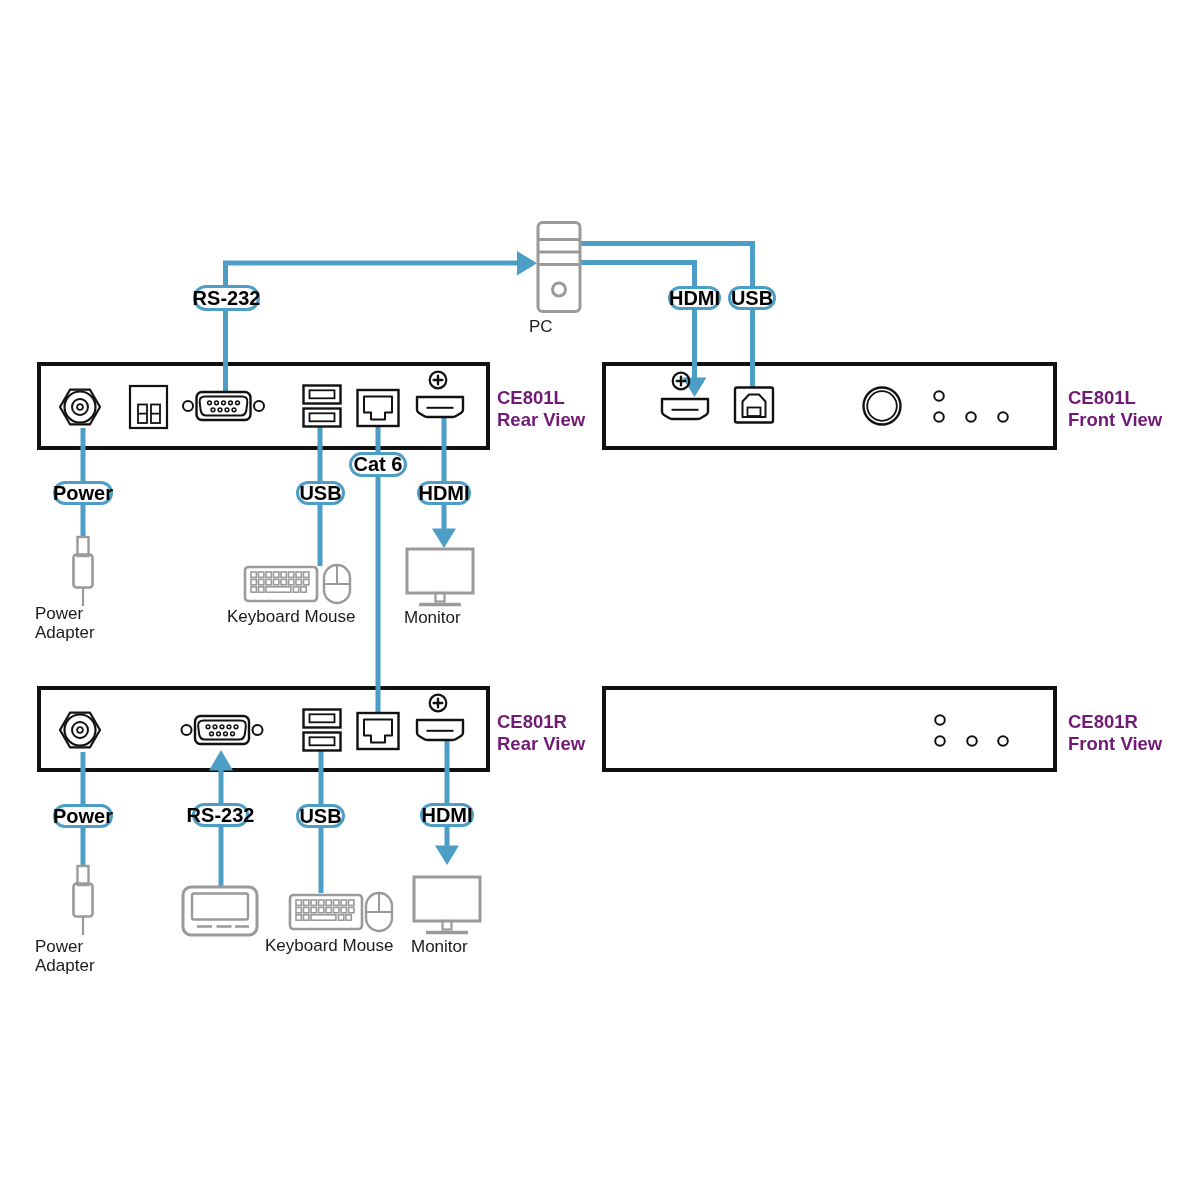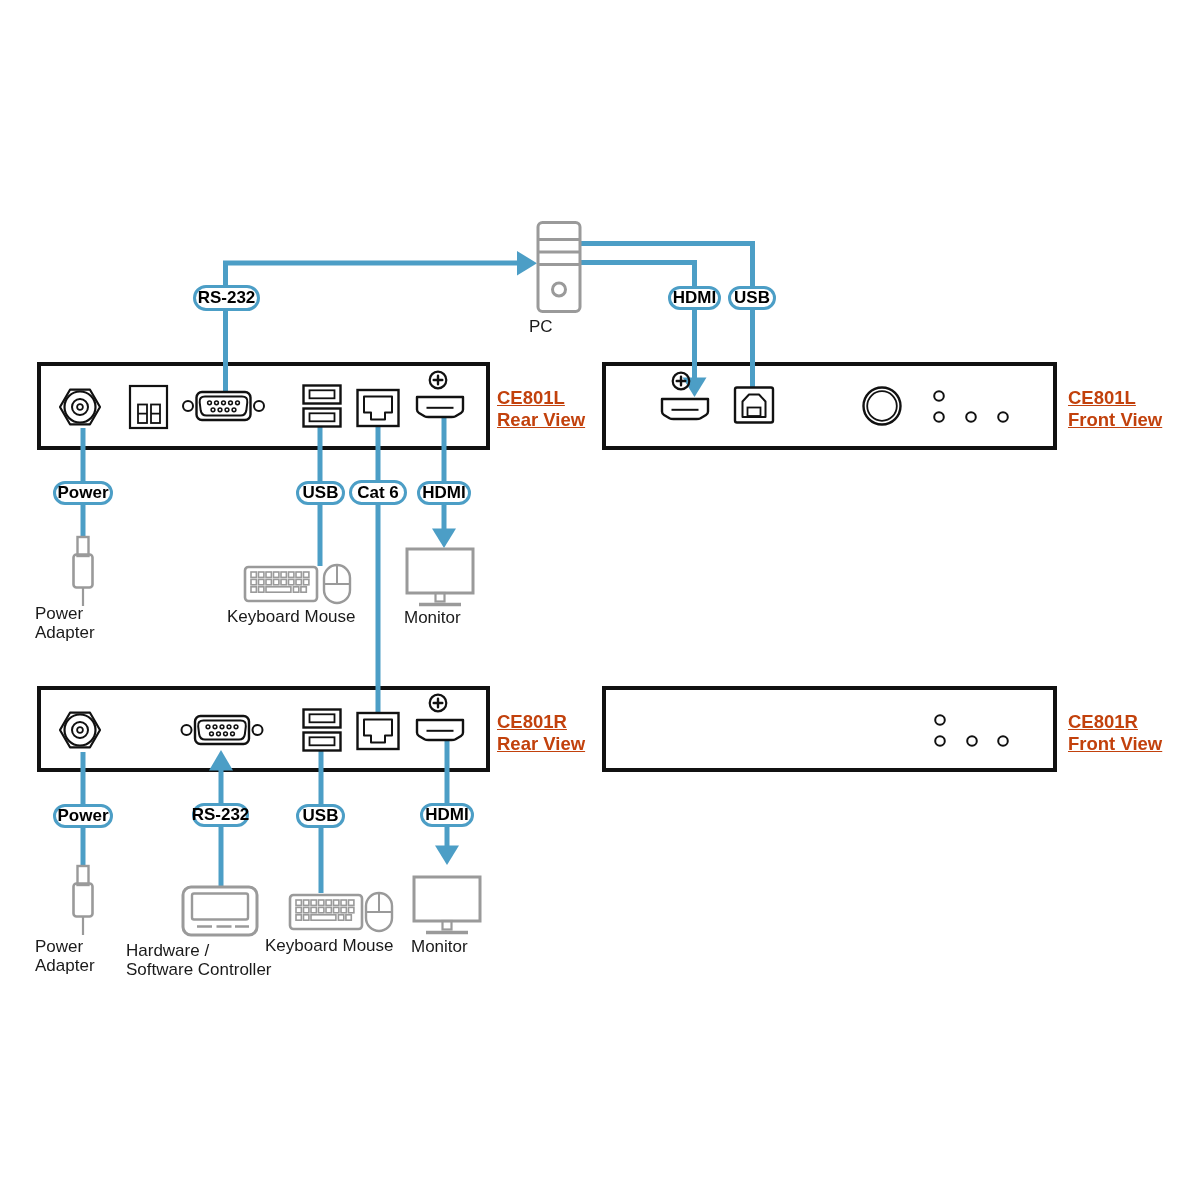--- a/index.html
+++ b/index.html
@@ -9,30 +9,30 @@
   }
   .canvas svg { position:absolute; left:0; top:0; }
   .k { stroke:#111111; fill:none; }
   .g { stroke:#9A9A9A; fill:none; }
   .b { stroke:#4C9EC6; fill:none; }
   .bf { fill:#4C9EC6; stroke:none; }
   .boxfill { fill:#ffffff; }
   .pill {
     position:absolute; box-sizing:border-box; display:flex; align-items:center;
     justify-content:center; background:#ffffff; border:3px solid #4C9EC6;
-    border-radius:15px; font-weight:bold; font-size:17px; color:#000;
+    border-radius:15px; font-weight:bold; font-size:20px; color:#000;
     white-space:nowrap; z-index:5;
   }
   .caption {
     position:absolute; font-size:17px; color:#1a1a1a;
     line-height:19px; z-index:4; white-space:nowrap;
   }
   .viewlabel {
-    position:absolute; font-weight:bold; font-size:18.5px; color:#c2410c;
-    line-height:22px; z-index:4; white-space:nowrap;text-decoration:underline;
+    position:absolute; font-weight:bold; font-size:18.5px; color:#701a75;
+    line-height:22px; z-index:4; white-space:nowrap;
   }
 </style>
 </head>
 <body>
 
 <div class="canvas">
 
   <svg width="1200" height="1200" viewBox="0 0 1200 1200">
     <defs>
       <g id="powerjack">
@@ -208,21 +208,21 @@
     <use href="#mouse" x="366" y="893"></use>
     <use href="#monitor" x="414" y="877"></use>
   </svg>
 
   <div class="pill" style="left:193px;top:285px;width:67px;height:26px">RS-232</div>
   <div class="pill" style="left:668px;top:286px;width:53px;height:24px">HDMI</div>
   <div class="pill" style="left:728px;top:286px;width:48px;height:24px">USB</div>
 
   <div class="pill" style="left:53px;top:481px;width:60px;height:24px">Power</div>
   <div class="pill" style="left:296px;top:481px;width:49px;height:24px">USB</div>
-  <div class="pill" style="left:349px;top:480px;width:58px;height:25px">Cat 6</div>
+  <div class="pill" style="left:349px;top:452px;width:58px;height:25px">Cat 6</div>
   <div class="pill" style="left:417px;top:481px;width:54px;height:24px">HDMI</div>
 
   <div class="pill" style="left:53px;top:804px;width:60px;height:24px">Power</div>
   <div class="pill" style="left:192px;top:803px;width:57px;height:24px">RS-232</div>
   <div class="pill" style="left:296px;top:804px;width:49px;height:24px">USB</div>
   <div class="pill" style="left:420px;top:803px;width:54px;height:24px">HDMI</div>
 
   <div class="viewlabel" style="left:497px;top:387px">
     <div>CE801L</div>
     <div>Rear View</div>
@@ -246,20 +246,16 @@
     <div>Power</div>
     <div>Adapter</div>
   </div>
   <div class="caption" style="left:227px;top:607px;width:160px">Keyboard Mouse</div>
   <div class="caption" style="left:404px;top:608px;width:72px">Monitor</div>
 
   <div class="caption" style="left:35px;top:937px;width:100px">
     <div>Power</div>
     <div>Adapter</div>
   </div>
-  <div class="caption" style="left:126px;top:941px;width:180px">
-    <div>Hardware /</div>
-    <div>Software Controller</div>
-  </div>
   <div class="caption" style="left:265px;top:936px;width:160px">Keyboard Mouse</div>
   <div class="caption" style="left:411px;top:937px;width:72px">Monitor</div>
 
 </div>
 
 </body></html>

